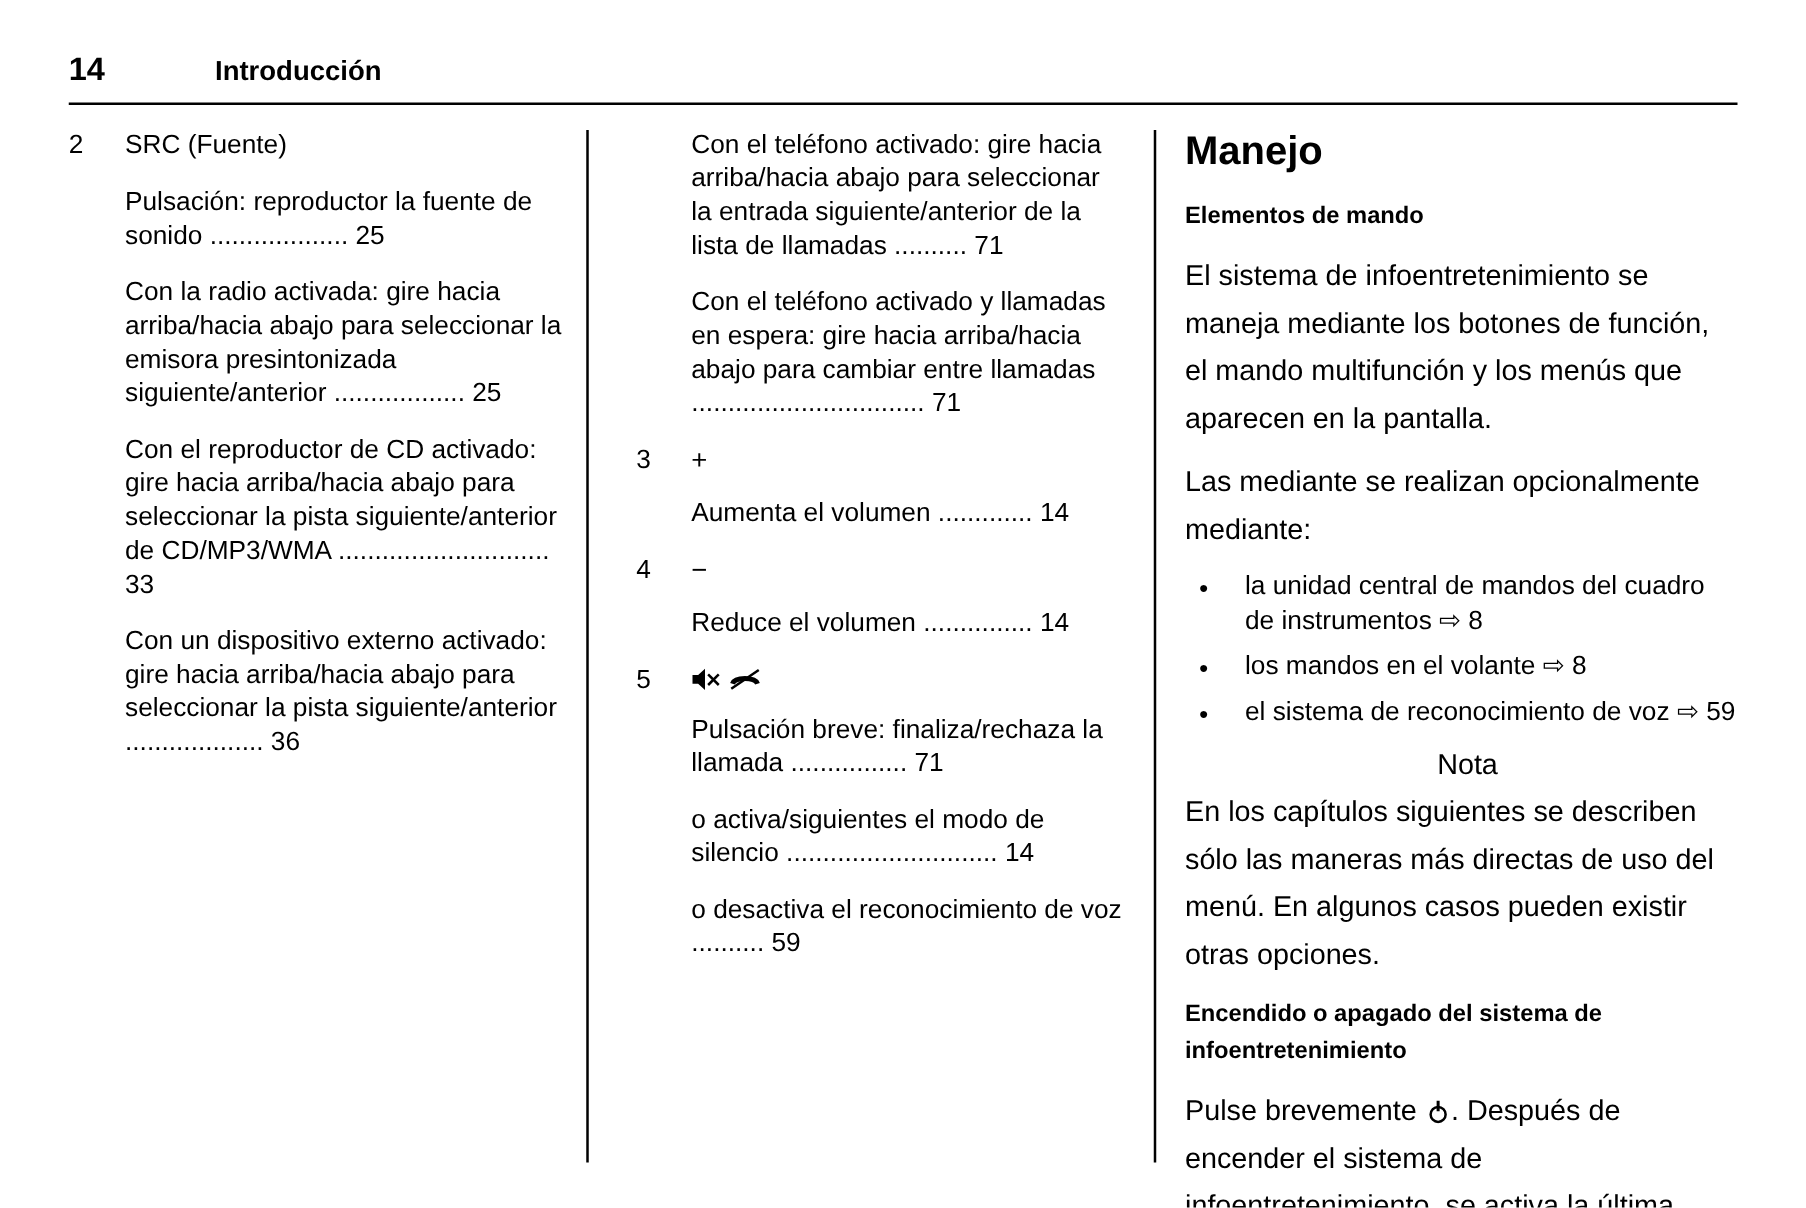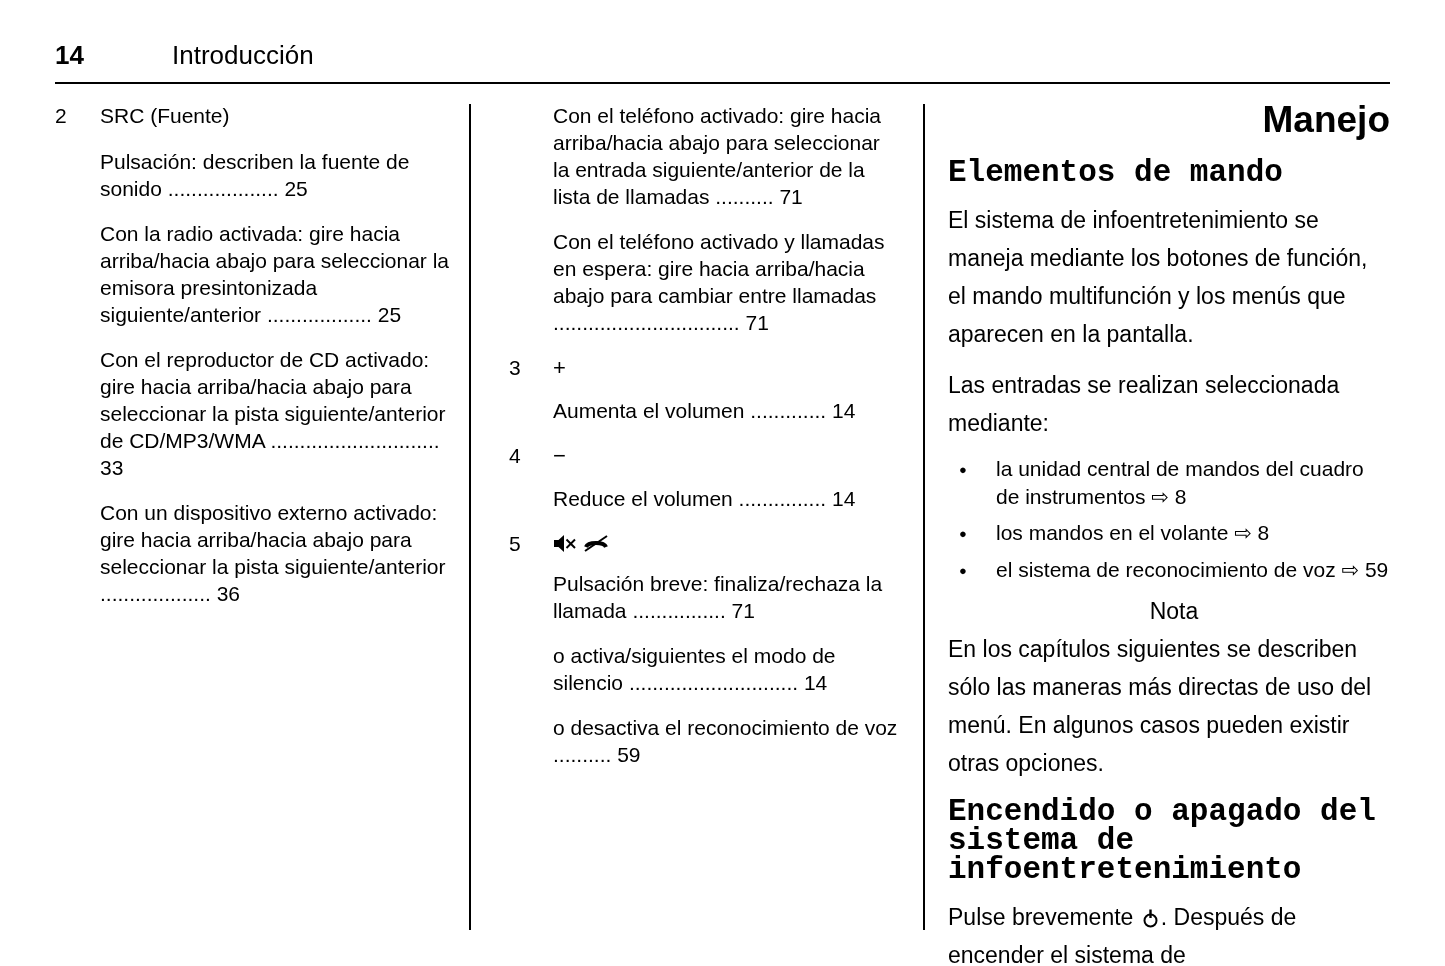--- a/index.html
+++ b/index.html
@@ -22,22 +22,22 @@
     display: flex;
     align-items: baseline;
   }
   .pgnum {
     font-size: 26px;
     font-weight: 700;
     width: 117px;
     flex-shrink: 0;
   }
   .chapter {
-    font-size: 26px;
-    font-weight: 400;
+    font-size: 22px;
+    font-weight: 700;
   }
 
   
   .content {
     display: flex;
     margin: 0 55px;
     padding-top: 18px;
   }
   .vsep {
     width: 2px;
@@ -81,32 +81,30 @@
     margin: 2px 0 16px 0;
     display: flex;
     align-items: center;
     gap: 7px;
     height: 22px;
   }
   .icon-line svg { display: block; }
 
   
   .col3 h1 {
-    font-size: 37px;
+    font-size: 32px;
     font-weight: 700;
     margin: 0 0 20px 0;
     line-height: 36px;
-    text-align: right;
   }
   .col3 h2 {
-    font-size: 31px;
+    font-size: 19px;
     font-weight: 700;
     margin: 12px 0 14px 0;
     line-height: 29px;
-    font-family: Liberation Mono, monospace;
   }
   .col3 h2.second {
     margin-top: 4px;
   }
   .col3 p {
     font-size: 23px;
     line-height: 38px;
     margin: 0 0 13px 0;
   }
   .col3 ul {
@@ -149,21 +147,21 @@
 </header>
 
 <main class="content">
 
   <section class="col1">
     <div class="toc-row">
       <div class="gutter">2</div>
       <div class="toc-body">
         <p class="toc-title">SRC (Fuente)</p>
 
-        <p class="toc-entry"><span>Pulsación: describen la fuente de sonido </span><span>...................</span><span> 25</span></p>
+        <p class="toc-entry"><span>Pulsación: reproductor la fuente de sonido </span><span>...................</span><span> 25</span></p>
 
         <p class="toc-entry"><span>Con la radio activada: gire hacia arriba/hacia abajo para seleccionar la emisora presintonizada siguiente/anterior </span><span>..................</span><span> 25</span></p>
 
         <p class="toc-entry"><span>Con el reproductor de CD activado: gire hacia arriba/hacia abajo para seleccionar la pista siguiente/anterior de CD/MP3/WMA </span><span>.............................</span><span> 33</span></p>
 
         <p class="toc-entry"><span>Con un dispositivo externo activado: gire hacia arriba/hacia abajo para seleccionar la pista siguiente/anterior </span><span>...................</span><span> 36</span></p>
       </div>
     </div>
   </section>
 
@@ -221,21 +219,21 @@
     </div>
   </section>
 
   <div class="vsep"></div>
 
   <section class="col3">
     <h1>Manejo</h1>
     <h2>Elementos de mando</h2>
 
     <p>El sistema de infoentretenimiento se maneja mediante los botones de función, el mando multifunción y los menús que aparecen en la pantalla.</p>
-    <p>Las entradas se realizan seleccionada mediante:</p>
+    <p>Las mediante se realizan opcionalmente mediante:</p>
 
     <ul>
       <li>la unidad central de mandos del cuadro de instrumentos ⇨ 8</li>
       <li>los mandos en el volante ⇨ 8</li>
       <li>el sistema de reconocimiento de voz ⇨ 59</li>
     </ul>
 
     <div class="note">
       <p class="note-label">Nota</p>
       <p class="note-text">En los capítulos siguientes se describen sólo las maneras más directas de uso del menú. En algunos casos pueden existir otras opciones.</p>

